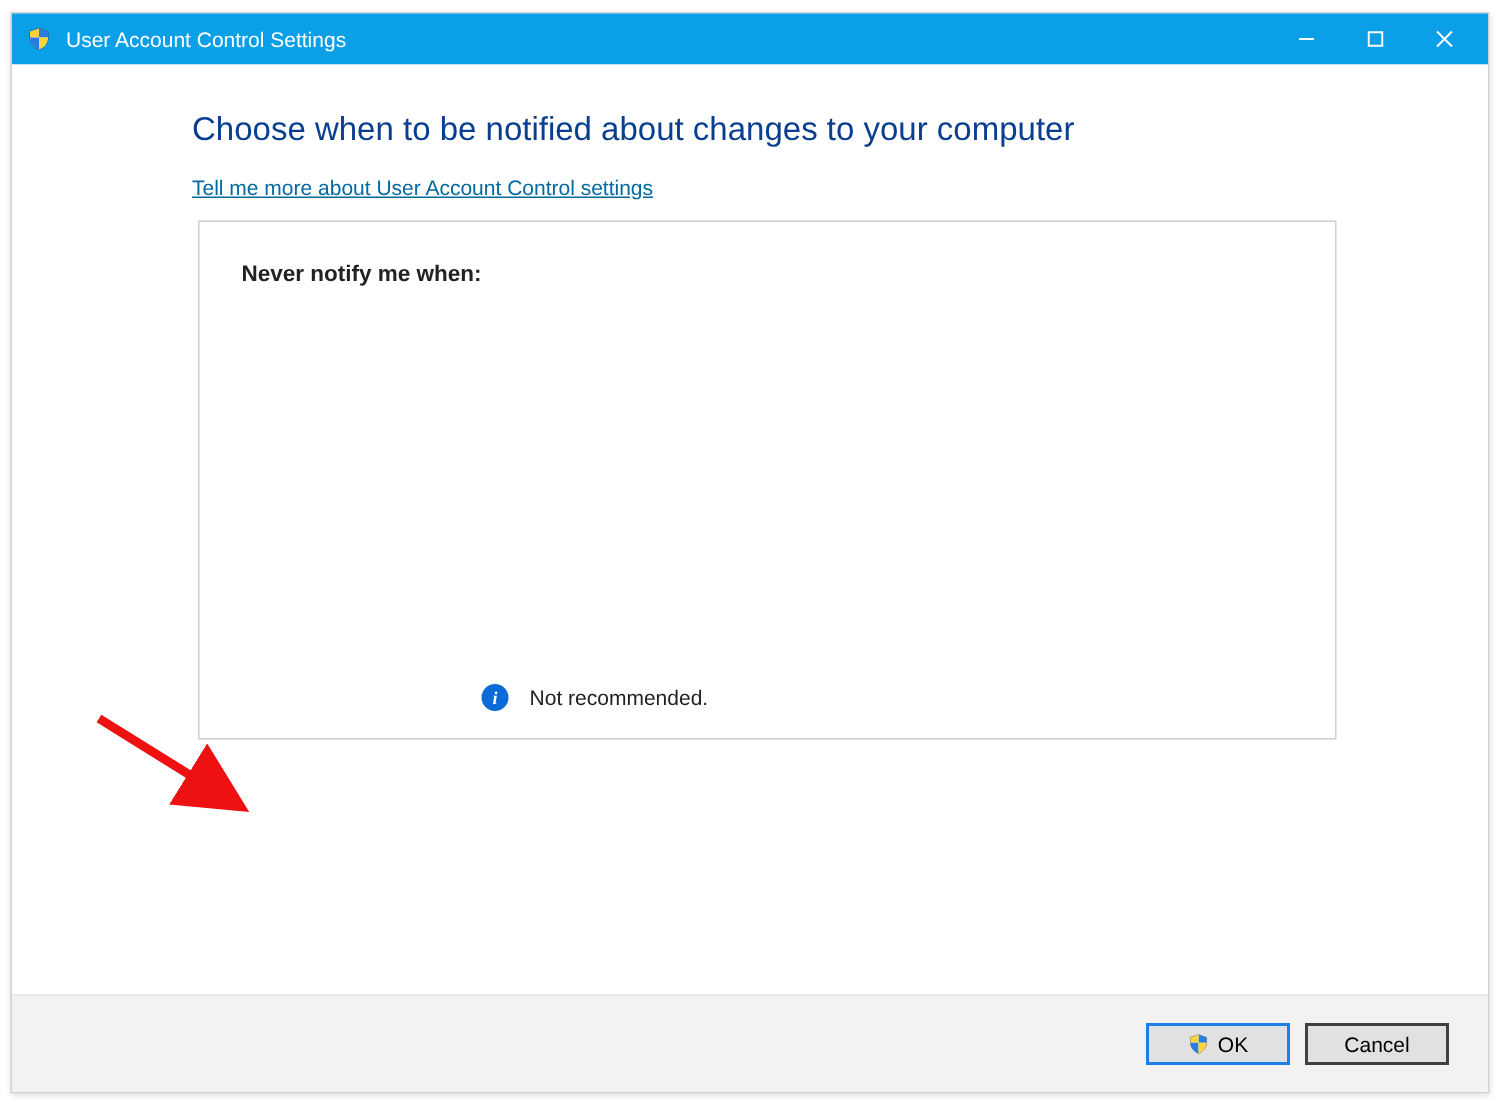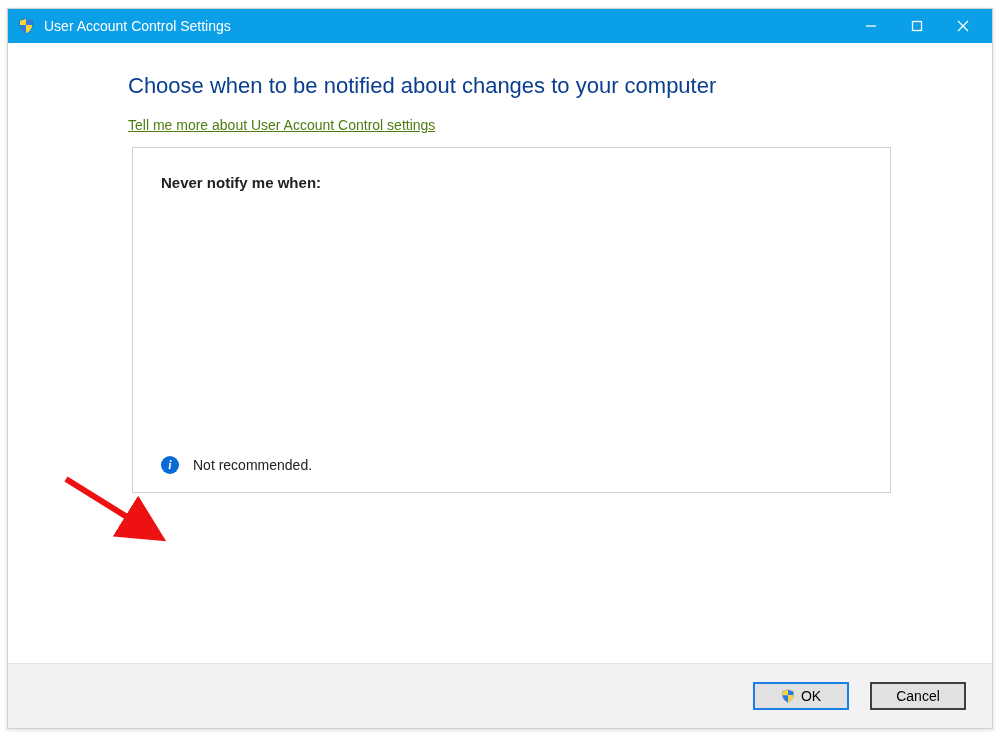--- a/index.html
+++ b/index.html
@@ -8,38 +8,38 @@
   .titlebar { height:34px; background:#0b9fe8; display:flex; align-items:center; color:#fff; padding:0 6px 0 10px;}
   .titlebar .shield {width:16px;height:16px;margin-right:10px;flex:0 0 auto;}
   .titlebar .title { flex:0 0 auto; font-size:14px;}
   .titlebar .spacer{flex:1;}
   .winbtn { width:46px; height:34px; display:flex; align-items:center; justify-content:center; color:#fff; }
   .winbtn svg{stroke:#fff;}
   .client { background:#fff; }
   .content { padding:30px 101px 10px 120px; min-height:580px; position:relative;}
   .heading { color:#0a3e8f; font-size:22px; font-weight:400; margin:0 0 18px 0;}
   .sub { font-size:14px; margin:0 0 4px 0;}
-  a.help { color:#4d7c0f; text-decoration:underline; cursor:pointer;}
+  a.help { color:#0369a1; text-decoration:underline; cursor:pointer;}
   .main { display:flex; margin-top:14px; }
   .sliderCol { width:170px; text-align:center; position:relative;}
   .sliderTop { margin-bottom:6px; font-size:14px;}
   .sliderBot { margin-top:8px; font-size:14px;}
   .track { width:44px; height:320px; margin:0 auto; border:1px solid #999; background:#fff; border-radius:2px; position:relative;}
   .groove { position:absolute; left:50%; top:4px; bottom:4px; width:8px; margin-left:-4px; background:#e7e7e7; border-left:1px solid #bcbcbc; border-right:1px solid #bcbcbc;}
   .tick { position:absolute; left:-12px; right:-12px; height:0; border-top:2px solid #4d4d4d;}
   .tick.t1{top:4%;} .tick.t2{top:36%;} .tick.t3{top:64%;} .tick.t4{top:96%;}
   .thumb { position:absolute; left:4px; right:4px; height:18px; bottom:3px; background:#1a7fe8; }
-  .infobox { flex:1; border:1px solid #cfcfcf; padding:26px 28px 18px 28px; margin-left:4px; min-height:300px; display:flex; flex-direction:column;}
+  .infobox { flex:1; border:1px solid #cfcfcf; padding:26px 28px 18px 28px; margin-left:4px; min-height:300px; display:flex; flex-direction:row;}
   .infobox h4 {margin:0 0 14px 0; font-size:15px; font-weight:700;}
   .infobox ul { margin:0 0 0 24px; padding:0;}
   .infobox li { margin:0 0 14px 0; font-size:15px;}
   .rec { margin-top:auto; display:flex; align-items:center; gap:14px; padding-top:20px;}
   .info-icon {width:18px;height:18px;border-radius:50%;background:#0a6bd6;color:#fff;display:flex;align-items:center;justify-content:center;font-weight:bold;font-style:italic;font-family:Georgia,serif;font-size:12px;flex:0 0 auto;}
   .arrow { position:absolute; left:52px; top:430px; width:110px; height:80px; pointer-events:none;}
-  .footer { border-top:1px solid #e2e2e2; background:#f2f2f2; padding:18px 26px; display:flex; justify-content:flex-end; gap:21px;}
+  .footer { border-top:1px solid #e2e2e2; background:#f2f2f2; padding:18px 26px; display:flex; justify-content:flex-end; gap:10px;}
   .btn { min-width:96px; height:28px; border:2px solid #404040; background:#e1e1e1; font-size:14px; display:inline-flex; align-items:center; justify-content:center; gap:6px; cursor:default;}
   .btn.primary { border:2px solid #1a7fe8;}
   .btn .shield-sm{width:14px;height:14px;}
 </style>
 </head>
 <body>
 
 <div class="outer">
   <div class="card">
 

